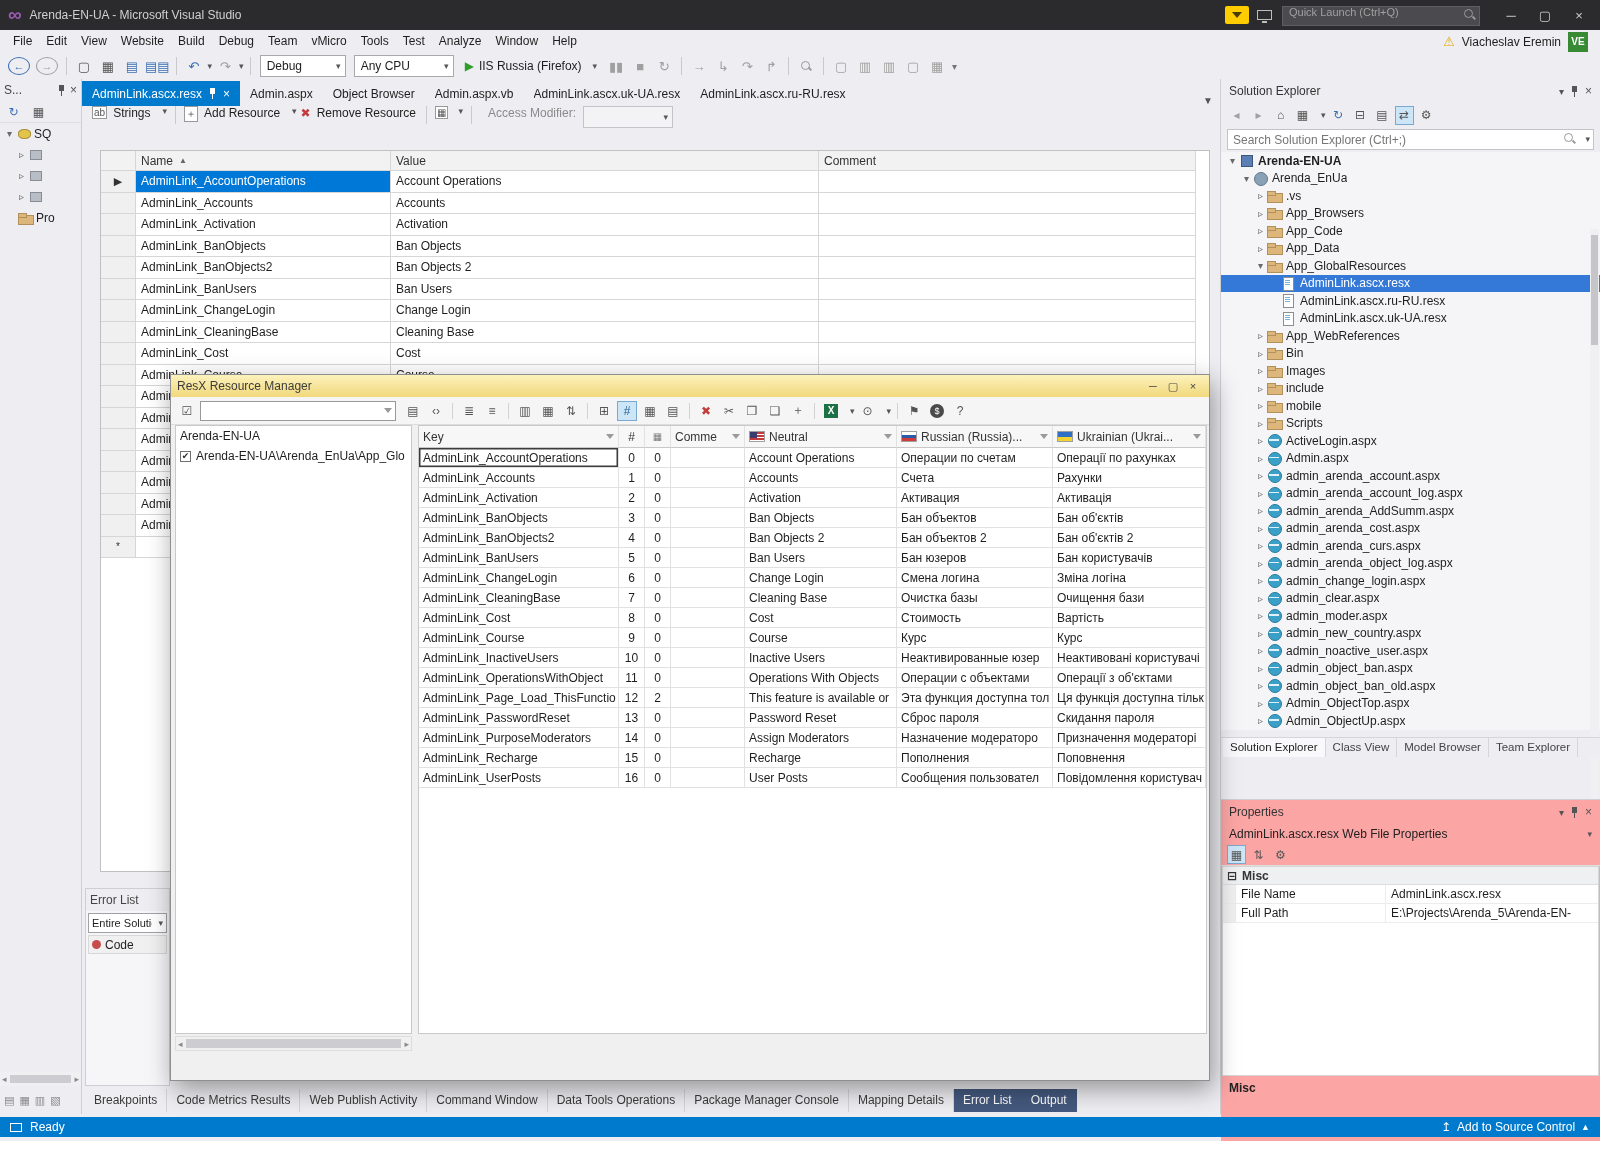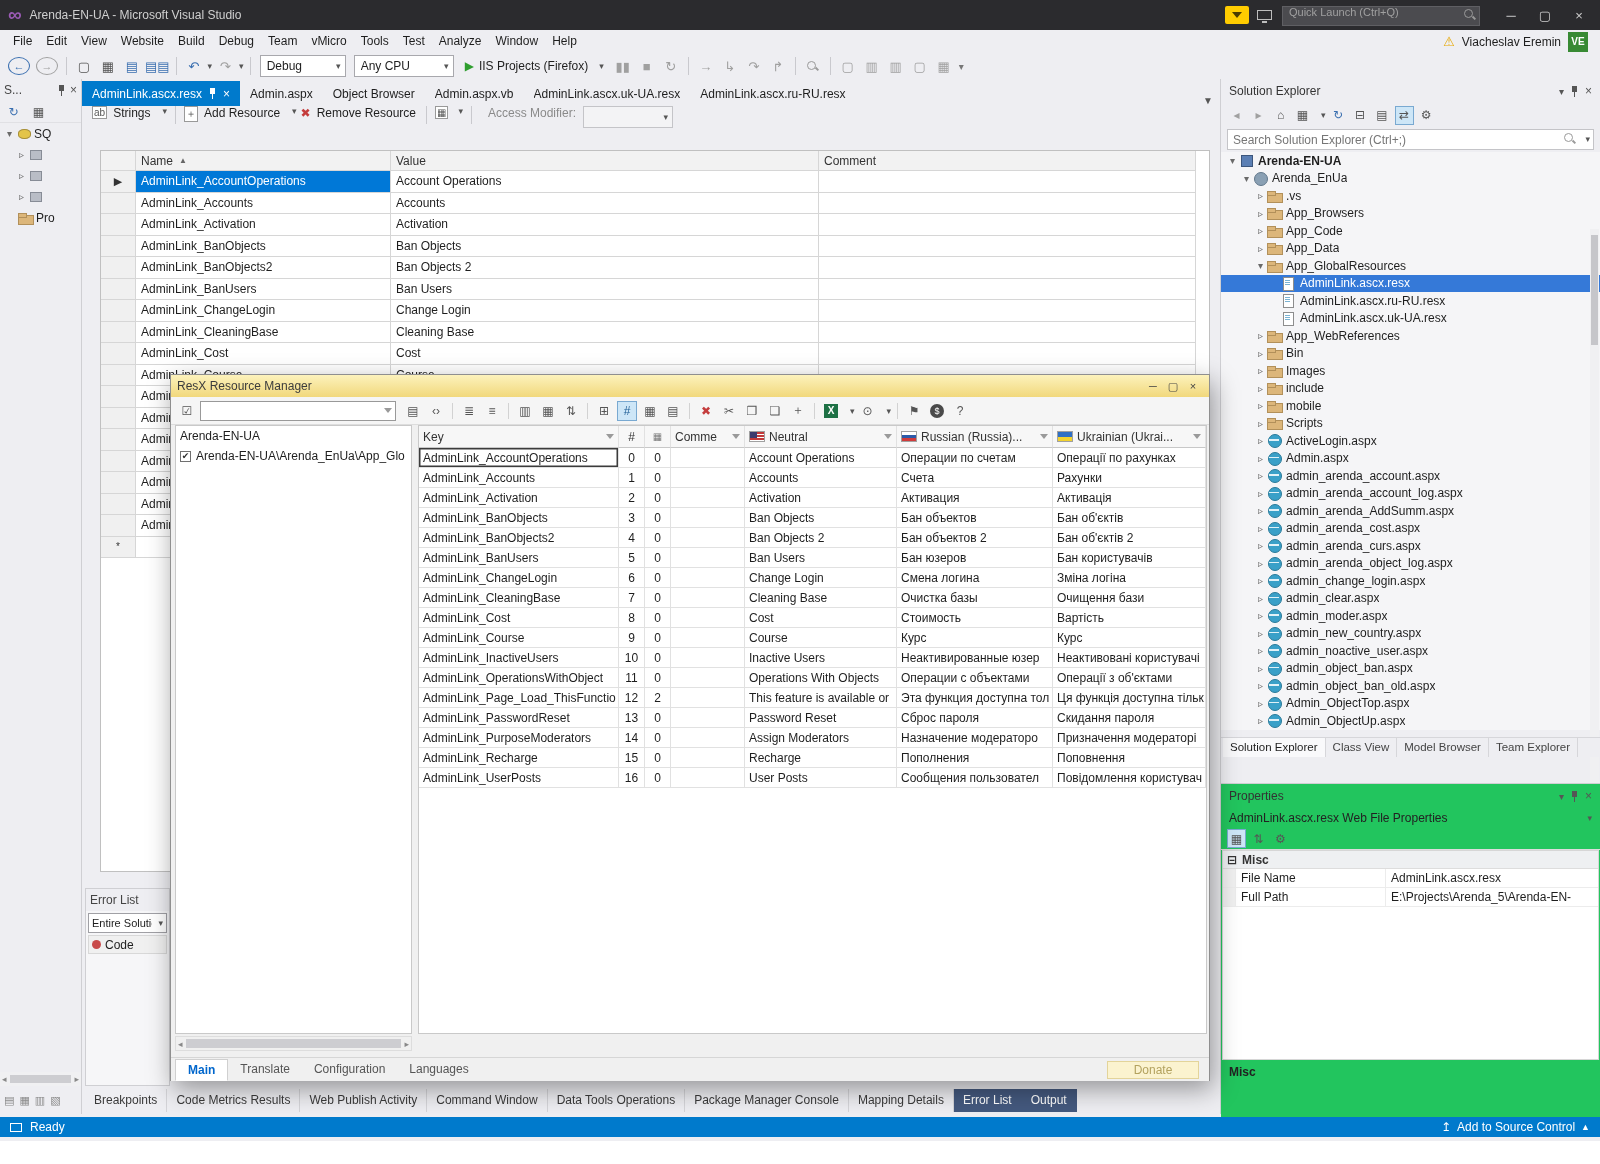--- a/index.html
+++ b/index.html
@@ -178,21 +178,21 @@
 .t-ico.resx::after{content:"";position:absolute;left:4px;top:3px;width:5px;height:1px;background:#7ab3d4;box-shadow:0 2px 0 #7ab3d4,0 4px 0 #7ab3d4}
 .t-ico.aspx::before{content:"";position:absolute;left:1px;top:0;width:12px;height:12px;border-radius:50%;background:#3aa0c8;border:1px solid #2a7a99}
 .t-ico.aspx::after{content:"";position:absolute;left:2px;top:5px;width:10px;height:1.5px;background:rgba(255,255,255,.85)}
 .tlabel{overflow:hidden;white-space:nowrap}
 #se-vscroll{position:absolute;left:369px;top:150px;width:9px;height:580px;background:#f0f0f2}
 #se-vscroll .thumb{position:absolute;left:1px;top:6px;width:7px;height:110px;background:#c6c6ca}
 #se-tabs{position:absolute;left:0;top:658px;width:100%;height:20px;display:flex;align-items:center;padding:0 2px;background:#eeeef2;border-top:1px solid #d6d6da}
 .setab{padding:0 7px;line-height:19px;color:#444;font-size:11.5px;border-right:1px solid #d6d6da}
 .setab.active{background:#f9f9fb;color:#1e1e1e}
 
-#props{position:absolute;left:0;top:704px;width:100%;height:351px;background:#22c55e;border-top:1px solid #cfcfd3}
+#props{position:absolute;left:0;top:720px;width:100%;height:351px;background:#fca5a5;border-top:1px solid #cfcfd3}
 #props-title{height:24px;display:flex;align-items:center;gap:6px;padding:0 8px;color:#333}
 #props-title .tb-spacer{flex:1}
 #props-object{height:20px;display:flex;align-items:center;padding:0 8px;font-weight:normal;color:#222}
 #props-object .carat{margin-left:auto}
 #props-toolbar{height:22px;display:flex;align-items:center;gap:3px;padding:0 6px;border-bottom:1px solid #ddd}
 #props-grid{background:#fff;border:1px solid #d6d6d6;margin:0 1px;height:210px;overflow:hidden}
 #props-cat{height:18px;background:#eef0f2;display:flex;align-items:center;gap:5px;padding:0 4px;font-weight:bold;color:#333;border-bottom:1px solid #ddd}
 .prow{display:flex;height:19px;border-bottom:1px solid #ececec}
 .pind{width:13px;background:#f0f0f0;border-right:1px solid #ececec}
 .plab{width:150px;padding:0 5px;display:flex;align-items:center;border-right:1px solid #ececec;overflow:hidden;white-space:nowrap}
@@ -272,21 +272,21 @@
     <span class="combo" style="width:86px">
         <span class="cval">Debug</span>
         <span class="carat">▾</span>
       </span>
     <span class="combo" style="width:100px">
         <span class="cval">Any CPU</span>
         <span class="carat">▾</span>
       </span>
     <span id="run-btn">
       <span class="play">▶</span>
-      <span>IIS Projects (Firefox)</span>
+      <span>IIS Russia (Firefox)</span>
       <span class="carat">▾</span>
     </span>
     <span class="tbtn gray">▮▮</span>
     <span class="tbtn gray">■</span>
     <span class="tbtn gray">↻</span>
     <span class="tsep"></span>
     <span class="tbtn gray">→</span>
     <span class="tbtn gray">↳</span>
     <span class="tbtn gray">↷</span>
     <span class="tbtn gray">↱</span>
@@ -791,29 +791,20 @@
             <div class="dc c-ru">Сообщения пользовател</div>
             <div class="dc c-ua">Повідомлення користувач</div>
           </div>
         </div>
     </div>
     <div id="dlg-treescroll">
       <span>◂</span>
         <span class="thumb"></span>
         <span>▸</span>
     </div>
-    <div id="dlg-tabsrow">
-      <span id="dlg-tabs" style="display:flex">
-          <span class="dltab active">Main</span>
-          <span class="dltab">Translate</span>
-          <span class="dltab">Configuration</span>
-          <span class="dltab">Languages</span>
-        </span>
-      <span id="donate-btn">Donate</span>
-    </div>
   </div>
 
   <div id="rightpanel" class="abs">
     <div id="se-title">
       <span>Solution Explorer</span>
       <span class="tb-spacer"></span>
       <span class="ticon">▾</span>
       <span class="pin" style="color:#555"></span>
       <span class="xbtn">×</span>
     </div>

